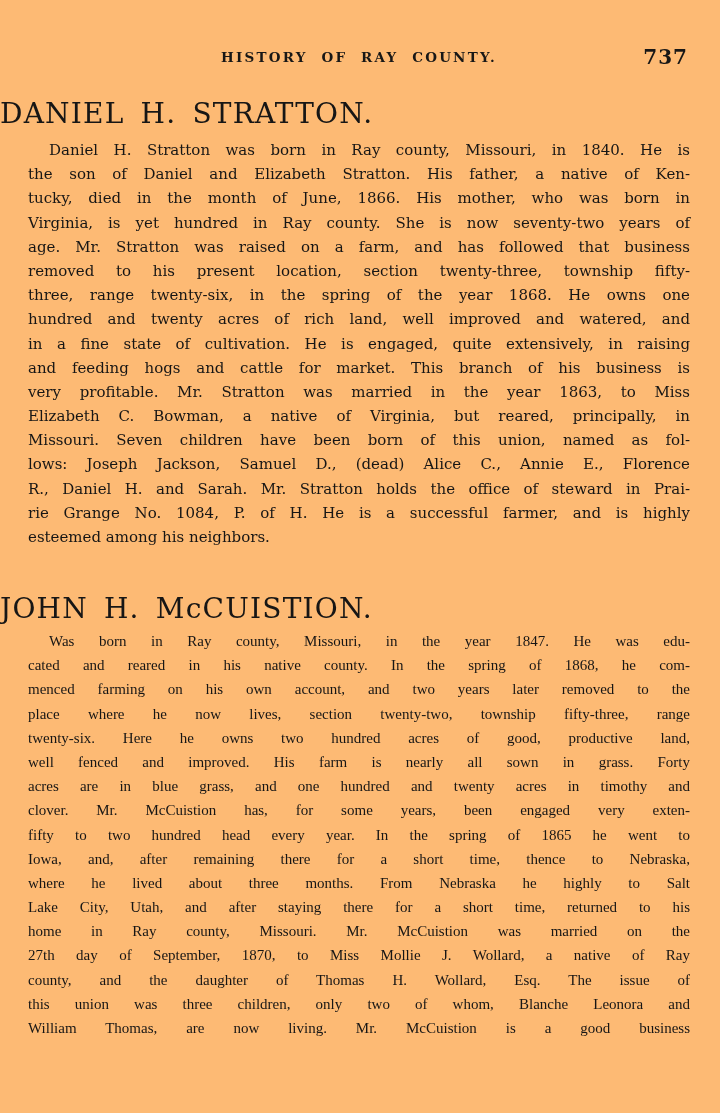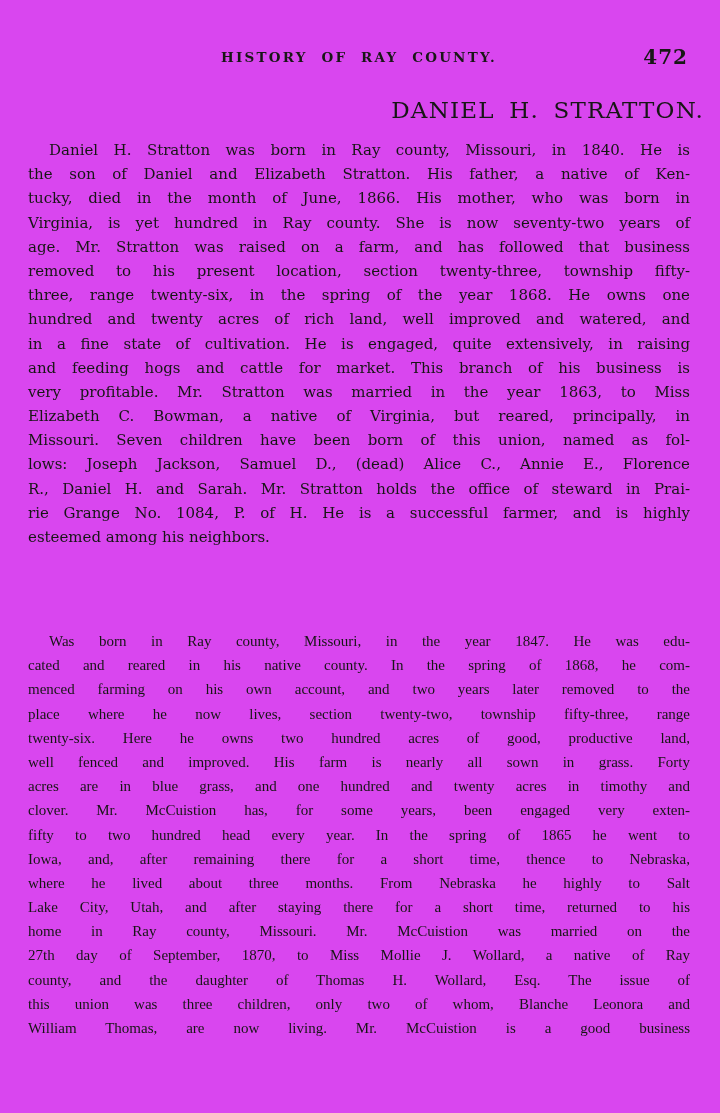--- a/index.html
+++ b/index.html
@@ -5,21 +5,21 @@
   html, body {
     margin: 0;
     padding: 0;
     background: #e8e8e6;
   }
   .page {
     position: relative;
     width: 720px;
     height: 1113px;
     margin: 0 auto;
-    background: #d946ef;
+    background: #fdba74;
     color: #151413;
     font-family: "DejaVu Serif", "Liberation Serif", serif;
     overflow: hidden;
   }
   
   .running-header-row {
     position: absolute;
     top: 49px;
     left: 28px;
     right: 30px;
@@ -40,23 +40,23 @@
     right: 2px;
     top: -4px;
     font-size: 20px;
     font-weight: bold;
     letter-spacing: 1px;
     color: #181716;
   }
   
   .section-title {
     position: absolute;
-    left: 0; right: 16px;
-    text-align: right;
-    font-size: 23px;
+    left: 0; right: 0;
+    text-align: left;
+    font-size: 28px;
     font-weight: normal;
     letter-spacing: 1.2px;
     word-spacing: 6px;
     color: #171615;
   }
   .title-1 { top: 97px; }
   .title-2 { top: 592px; }
   
   .bio-paragraph {
     position: absolute;
@@ -83,21 +83,21 @@
     padding-left: 21px;
   }
 </style>
 </head>
 <body>
 
 <div class="page">
 
   <div class="running-header-row">
     <div class="running-title">HISTORY OF RAY COUNTY.</div>
-    <div class="page-number">472</div>
+    <div class="page-number">737</div>
   </div>
 
   <div class="section-title title-1">DANIEL H. STRATTON.</div>
 
   <div class="bio-paragraph para-1">
       <div class="line first">Daniel H. Stratton was born in Ray county, Missouri, in 1840. He is</div>
       <div class="line">the son of Daniel and Elizabeth Stratton. His father, a native of Ken-</div>
       <div class="line">tucky, died in the month of June, 1866. His mother, who was born in</div>
       <div class="line">Virginia, is yet hundred in Ray county. She is now seventy-two years of</div>
       <div class="line">age. Mr. Stratton was raised on a farm, and has followed that business</div>
@@ -108,20 +108,21 @@
       <div class="line">and feeding hogs and cattle for market. This branch of his business is</div>
       <div class="line">very profitable. Mr. Stratton was married in the year 1863, to Miss</div>
       <div class="line">Elizabeth C. Bowman, a native of Virginia, but reared, principally, in</div>
       <div class="line">Missouri. Seven children have been born of this union, named as fol-</div>
       <div class="line">lows: Joseph Jackson, Samuel D., (dead) Alice C., Annie E., Florence</div>
       <div class="line">R., Daniel H. and Sarah. Mr. Stratton holds the office of steward in Prai-</div>
       <div class="line">rie Grange No. 1084, P. of H. He is a successful farmer, and is highly</div>
       <div class="line last">esteemed among his neighbors.</div>
     </div>
 
+  <div class="section-title title-2">JOHN H. McCUISTION.</div>
 
   <div class="bio-paragraph para-2">
       <div class="line first">Was born in Ray county, Missouri, in the year 1847. He was edu-</div>
       <div class="line">cated and reared in his native county. In the spring of 1868, he com-</div>
       <div class="line">menced farming on his own account, and two years later removed to the</div>
       <div class="line">place where he now lives, section twenty-two, township fifty-three, range</div>
       <div class="line">twenty-six. Here he owns two hundred acres of good, productive land,</div>
       <div class="line">well fenced and improved. His farm is nearly all sown in grass. Forty</div>
       <div class="line">acres are in blue grass, and one hundred and twenty acres in timothy and</div>
       <div class="line">clover. Mr. McCuistion has, for some years, been engaged very exten-</div>

